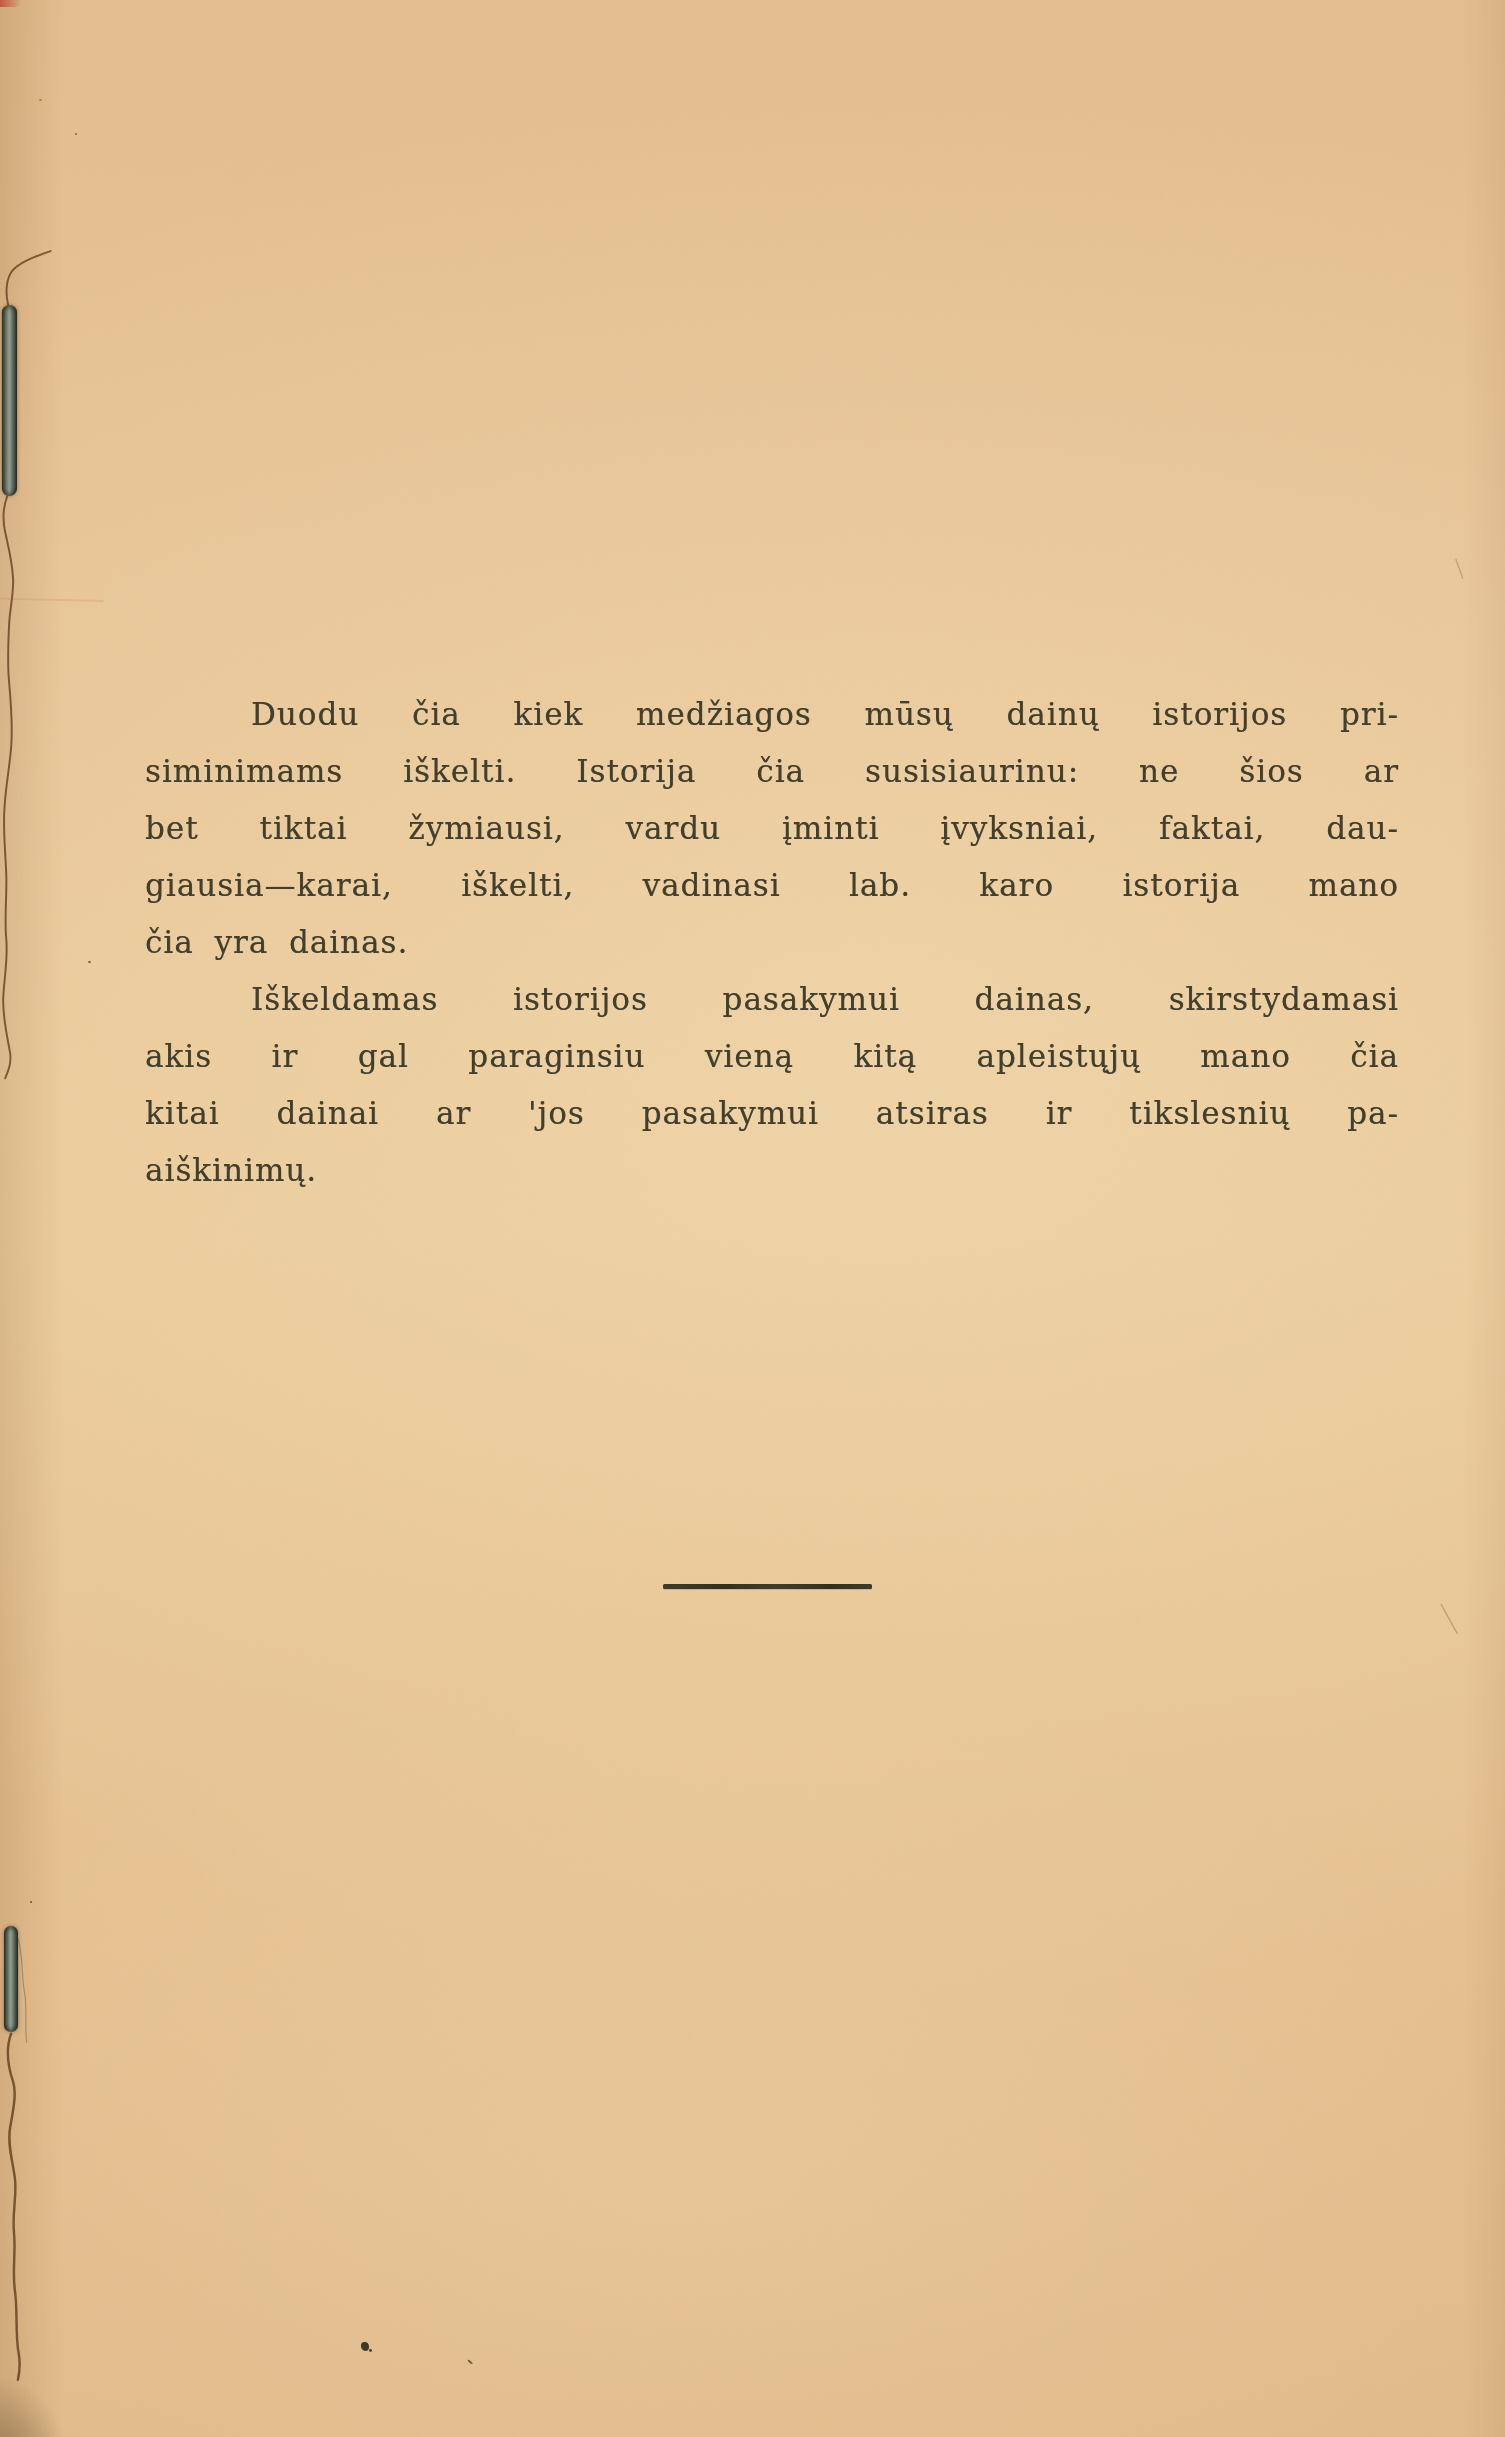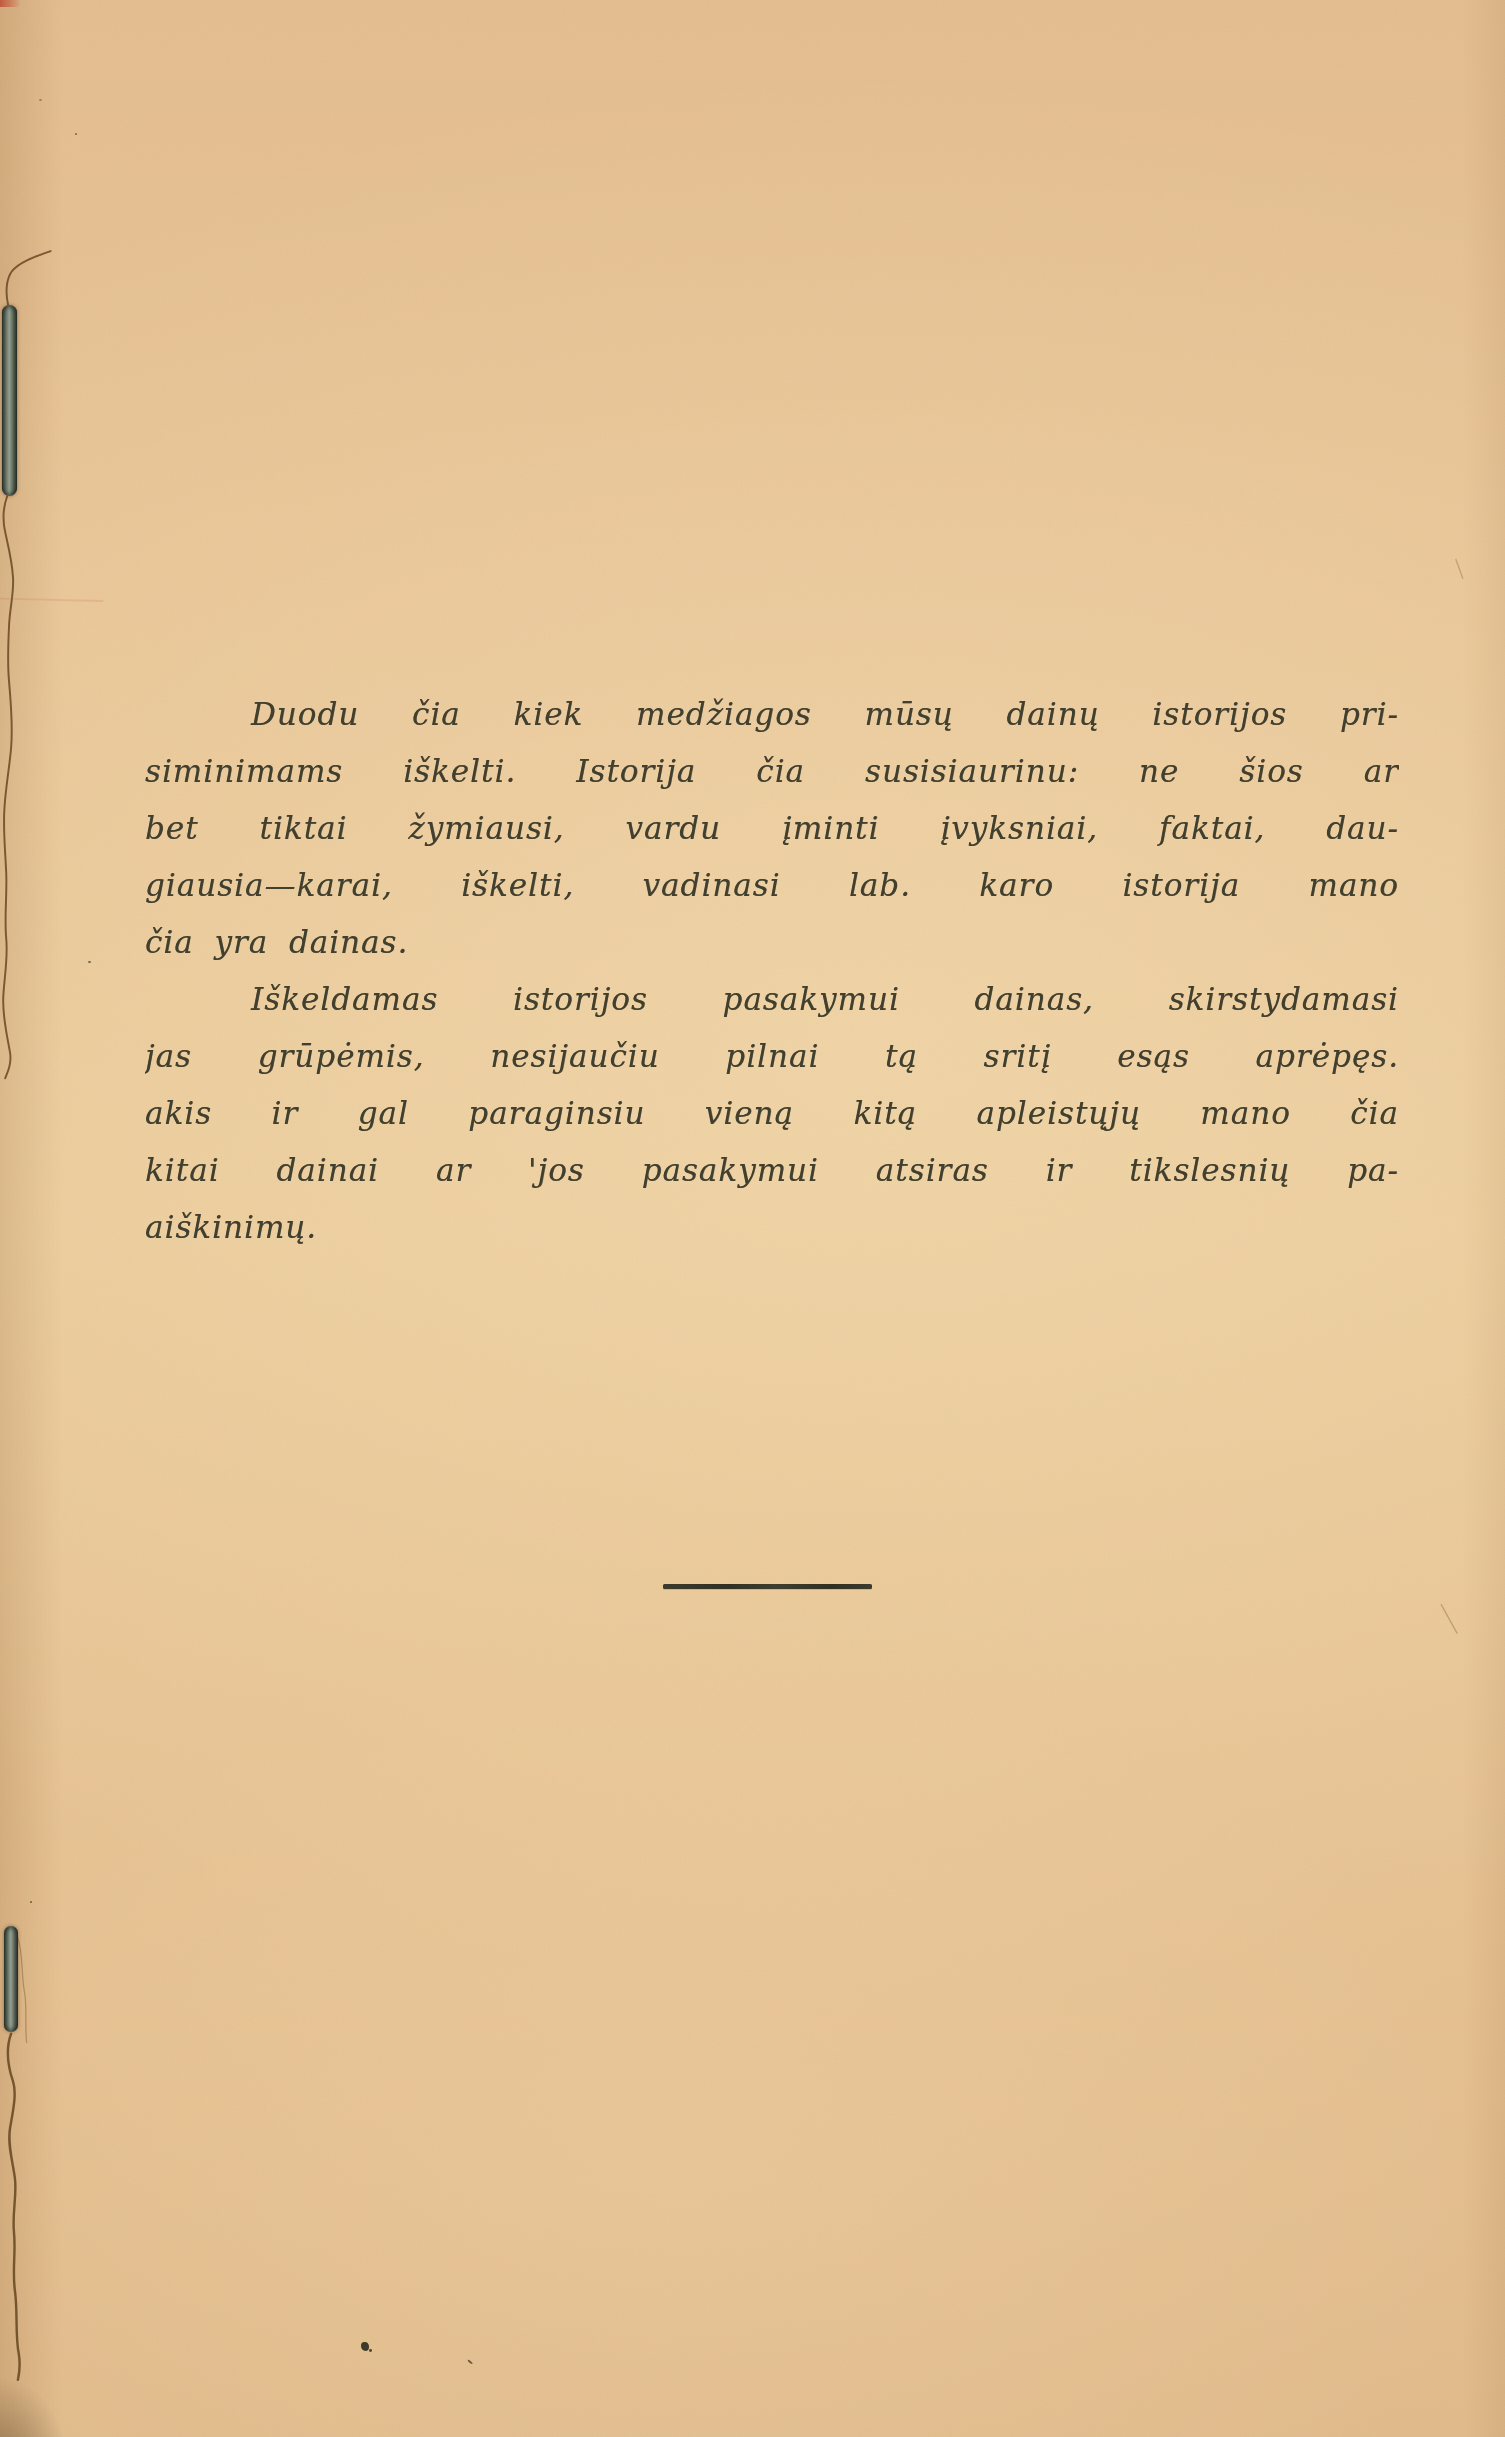--- a/index.html
+++ b/index.html
@@ -38,21 +38,21 @@
   .text-block {
     position: absolute;
     left: 145px; top: 686px; width: 1254px;
     font-size: 31px;
     line-height: 57px;
     color: #3f3d2c;
     letter-spacing: 1px;
     word-spacing: 9.8px;
     text-shadow: 0.3px 0.4px 0.3px rgba(62,58,40,0.55);
   }
-  .line { height: 57px; overflow: hidden; white-space: normal; font-style: italic; }
+  .line { height: 57px; overflow: hidden; white-space: normal; }
   .line.indent { text-indent: 106px; }
   .line.j { text-align: justify; }
   .line.j::after { content: ""; display: inline-block; width: 100%; height: 0; vertical-align: top; }
 
   
   .divider {
     position: absolute; left: 663px; top: 1584px; width: 209px; height: 5.4px;
     background: linear-gradient(90deg, #3a392a, #2f2e20 30%, #3d3c2c 55%, #2e2d1f 80%, #3a392a);
     border-radius: 1.5px;
     box-shadow: 0 0.5px 0 rgba(62,58,40,0.35);
@@ -113,21 +113,20 @@
   <div class="staple top"></div>
   <div class="staple bottom"></div>
 
   <div class="text-block">
       <div class="line indent j">Duodu čia kiek medžiagos mūsų dainų istorijos pri-</div>
       <div class="line j">siminimams iškelti. Istorija čia susisiaurinu: ne šios ar</div>
       <div class="line j">bet tiktai žymiausi, vardu įminti įvyksniai, faktai, dau-</div>
       <div class="line j">giausia—karai, iškelti, vadinasi lab. karo istorija mano</div>
       <div class="line">čia yra dainas.</div>
       <div class="line indent j">Iškeldamas istorijos pasakymui dainas, skirstydamasi</div>
-      <div class="line j">jas grūpėmis, nesijaučiu pilnai tą sritį esąs aprėpęs.</div>
       <div class="line j">akis ir gal paraginsiu vieną kitą apleistųjų mano čia</div>
       <div class="line j">kitai dainai ar 'jos pasakymui atsiras ir tikslesnių pa-</div>
       <div class="line">aiškinimų.</div>
     </div>
 
   <div class="divider"></div>
 
   <div class="speck s1"></div>
   <div class="speck s1b"></div>
   <div class="speck s2"></div>

